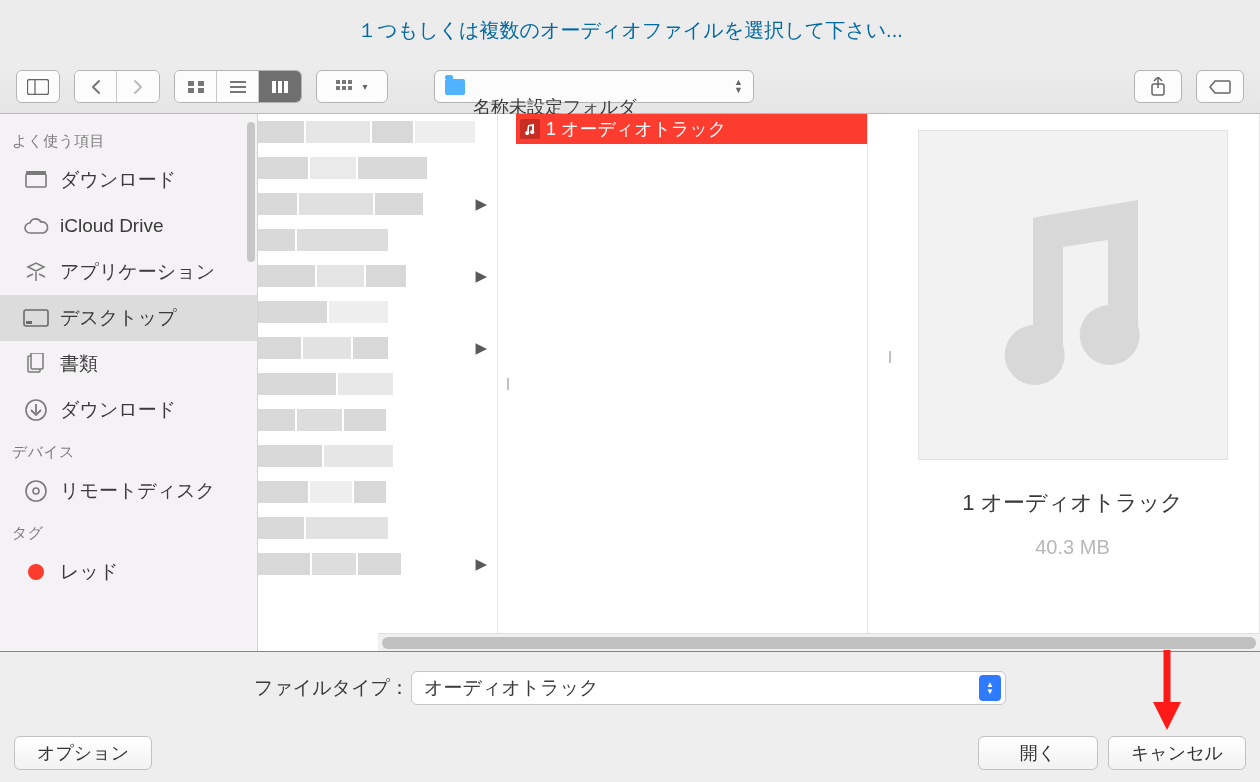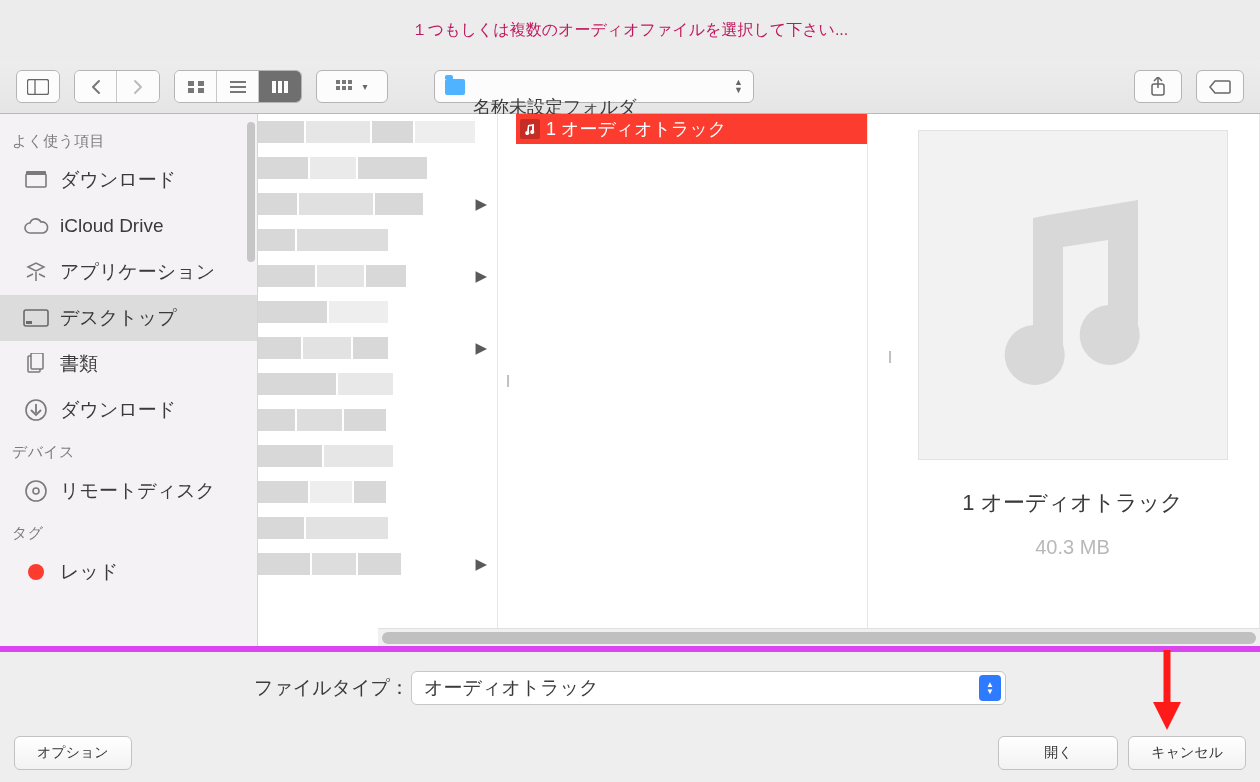--- a/index.html
+++ b/index.html
@@ -15,22 +15,22 @@
   color: #333;
 }
 
 
 .titlebar {
   height: 60px;
   display: flex;
   align-items: center;
   justify-content: center;
   background: #ececec;
-  font-size: 16px;
-  color: #be185d;
+  font-size: 20px;
+  color: #0369a1;
 }
 
 
 .toolbar {
   height: 54px;
   background: linear-gradient(#ededed,#e5e5e5);
   border-bottom: 1px solid #b8b8b8;
   display: flex;
   align-items: center;
   padding: 0 16px;
@@ -106,21 +106,21 @@
 }
 .tb-spacer { flex: 1; }
 svg { display: block; }
 
 
 .body {
   flex: 1;
   display: flex;
   background: #fff;
   overflow: hidden;
-  border-bottom: 6px solid #d946ef;
+  border-bottom: 1px solid #d946ef;
 }
 .sidebar {
   width: 258px;
   background: #f4f2f4;
   border-right: 1px solid #d4d4d4;
   padding-top: 8px;
   overflow-y: auto;
   position: relative;
 }
 .sidebar::after{
@@ -257,21 +257,21 @@
   align-items:center;
   padding: 0 14px;
   gap:10px;
 }
 .bottom-btn {
   height: 34px;
   border:1px solid #c2c2c2;
   border-radius:6px;
   background: linear-gradient(#fff,#f2f2f2);
   padding: 0 22px;
-  font-size: 14px;
+  font-size: 18px;
   color:#333;
   display:flex; align-items:center;
   cursor:pointer;
   min-width: 100px;
   justify-content:center;
 }
 .bottom-spacer { flex:1; }
 </style>
 </head>
 <body>

